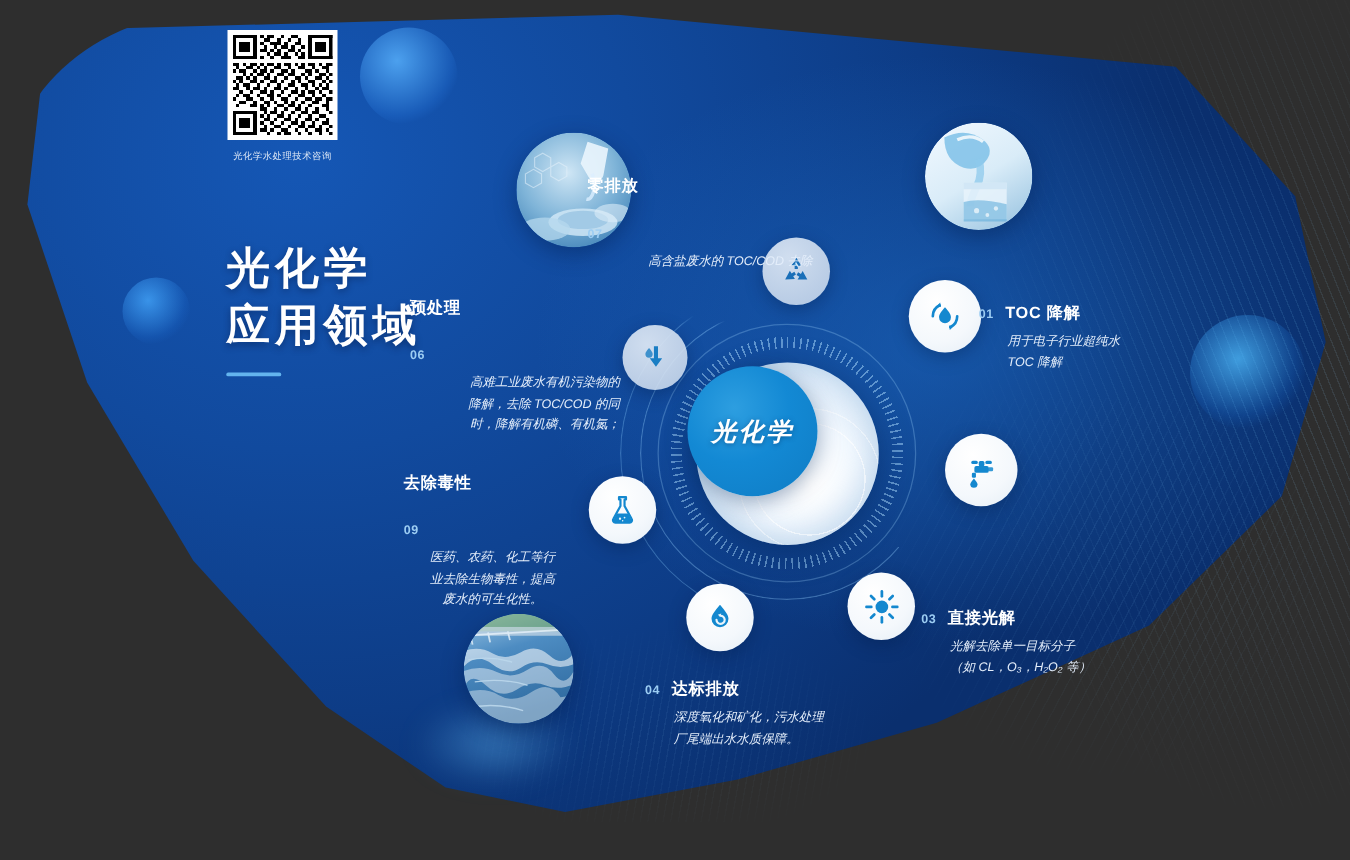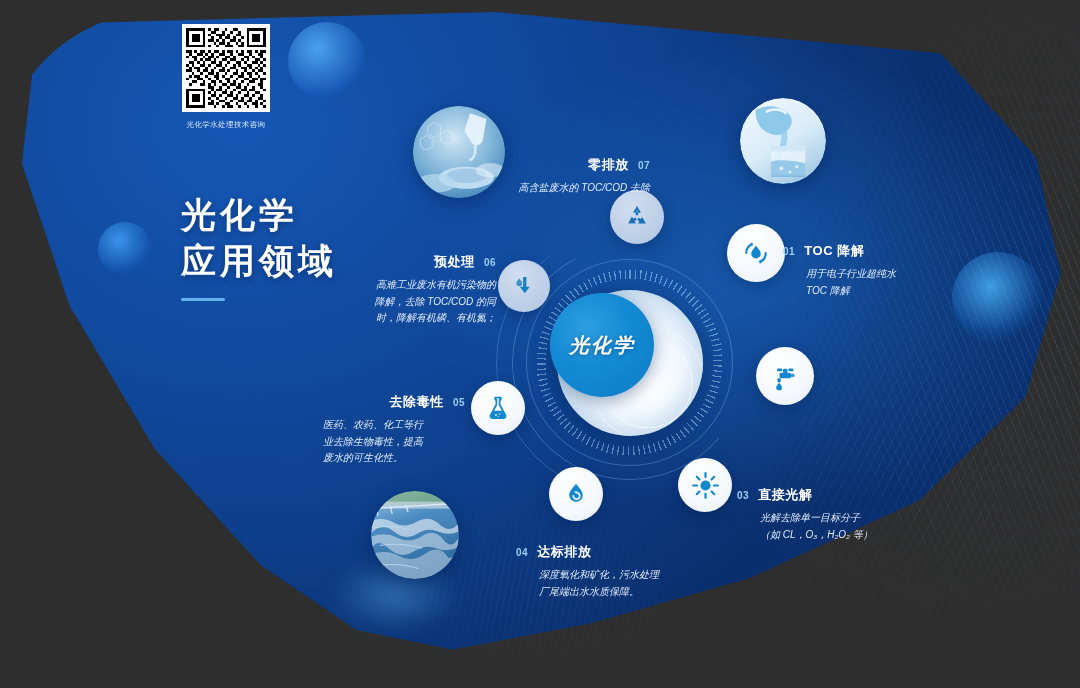--- a/index.html
+++ b/index.html
@@ -140,21 +140,21 @@
   }
   .photo-circle svg{ display:block; width:100%; height:100%; }
 
   
   .item{ position:absolute; color:#ffffff; }
   .item .hd{ font-size:13px; font-weight:bold; letter-spacing:.6px; line-height:1; white-space:nowrap;
              display:flex; align-items:baseline; gap:9px; }
   .item .num{ font-size:10px; font-weight:bold; color:#9ccdf3; letter-spacing:.5px;margin-top:19px; }
   .item .desc{ margin-top:9px; font-size:10px; line-height:1.65; color:#e3edfa; white-space:pre-line;font-style:italic; }
   .item.right-align{ text-align:right; }
-  .item.right-align .hd{ justify-content:flex-end; }
+  .item.right-align .hd{ justify-content:flex-end;flex-direction:column; }
   .item.left-align .desc{ padding-left:1px; }
 </style>
 </head>
 <body>
 
 <div class="poster">
   <div class="poster-shape"></div>
   <div class="stripes"></div>
   <div class="stripes2"></div>
   <div class="bot-stripes"></div>
@@ -605,23 +605,23 @@
       <span class="num">06</span>
     </div>
     <div class="desc" style="text-align:right;">高难工业废水有机污染物的
 降解，去除 TOC/COD 的同
 时，降解有机磷、有机氮；</div>
   </div>
 
   <div class="item right-align" style="left:323px; top:379px; width:142px;">
     <div class="hd">
       <span>去除毒性</span>
-      <span class="num">05</span>
-    </div>
-    <div class="desc" style="text-align:left;">医药、农药、化工等行
+      <span class="num">09</span>
+    </div>
+    <div class="desc" style="text-align:center;">医药、农药、化工等行
 业去除生物毒性，提高
 废水的可生化性。</div>
   </div>
 
   <div class="item left-align" style="left:516px; top:529px; width:200px;">
     <div class="hd">
       <span class="num">04</span>
       <span>达标排放</span>
     </div>
     <div class="desc" style="padding-left:23px;">深度氧化和矿化，污水处理

